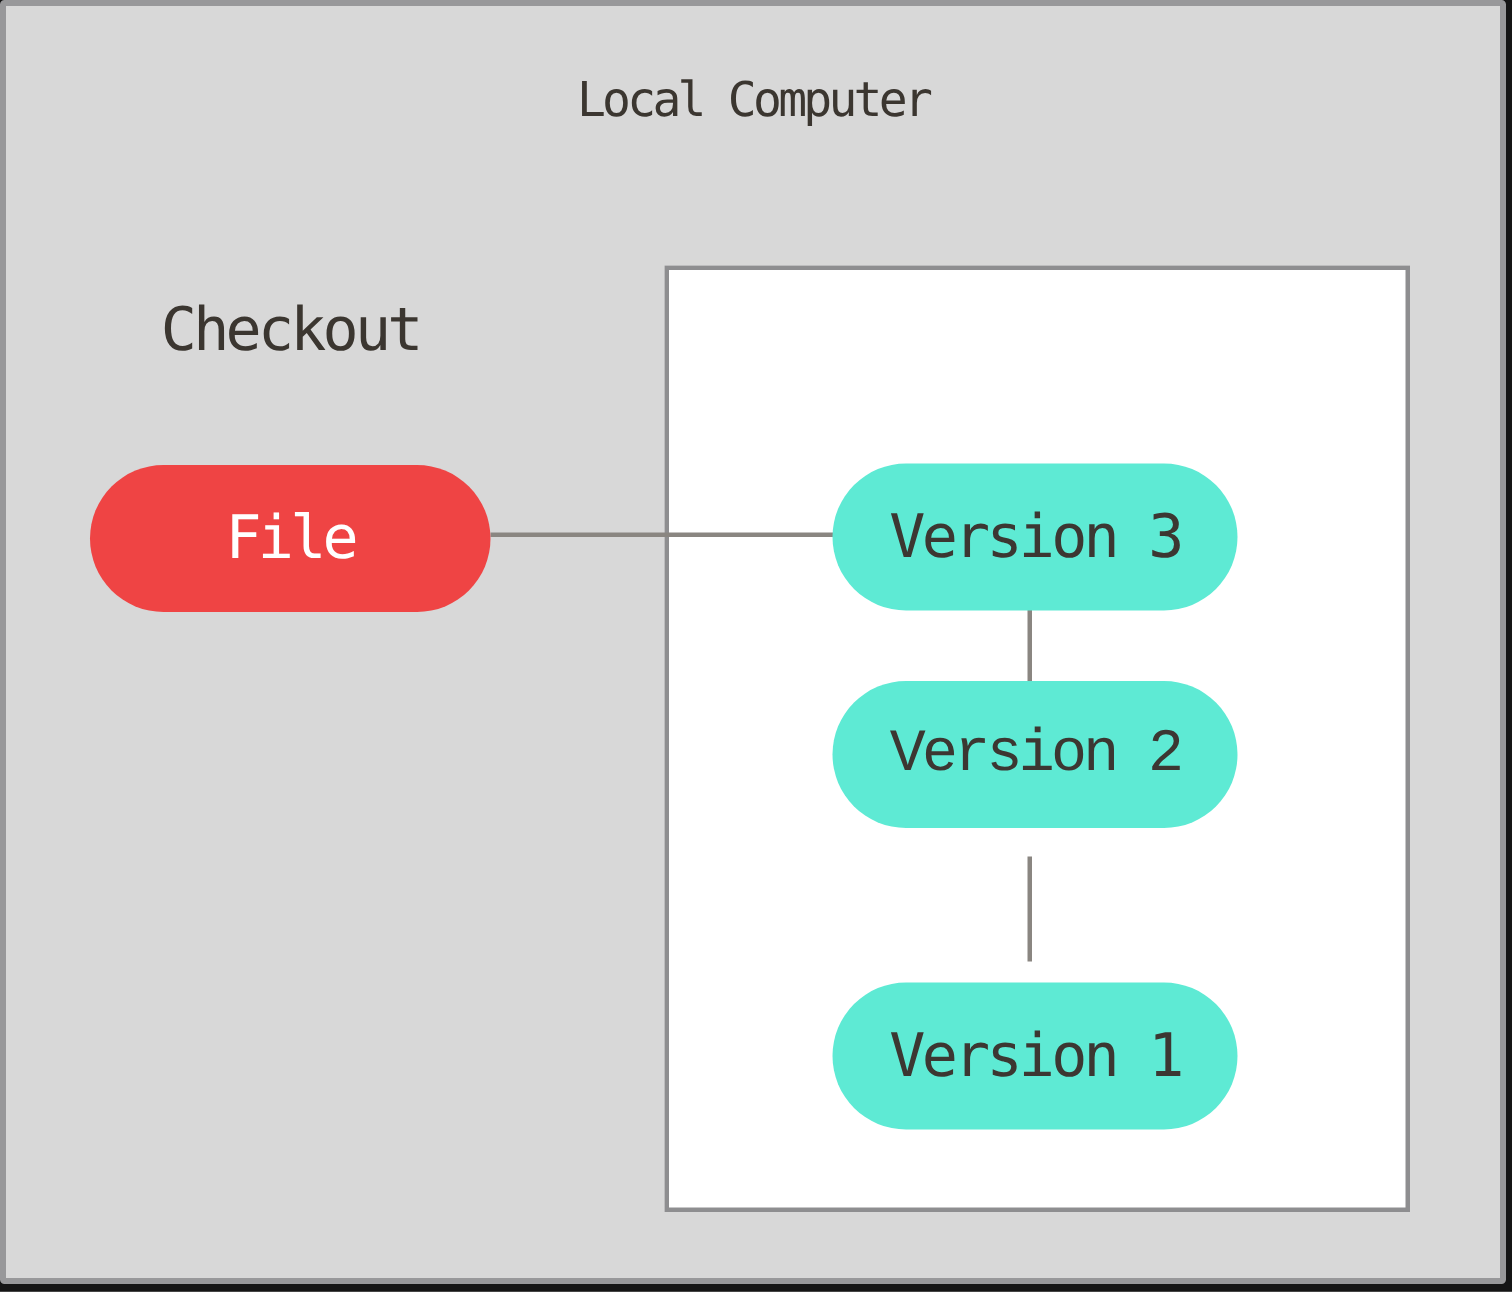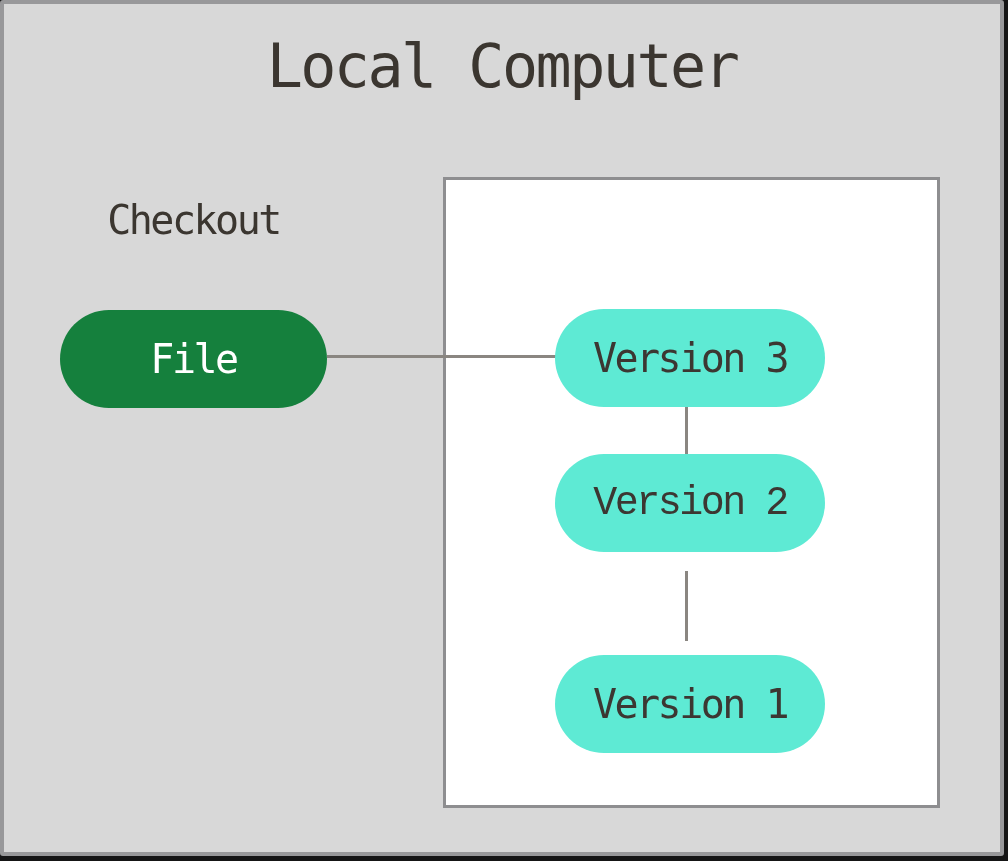--- a/index.html
+++ b/index.html
@@ -27,21 +27,21 @@
   .frame-inner {
     position: absolute;
     left: -4px; top: -4px;           
     width: 1008px; height: 861px;
   }
   .diagram-title {
     position: absolute;
     left: 0; top: 36; top: 36px;
     width: 1004px; height: 60px;
     display: flex; align-items: center; justify-content: center;
-    font-size: 60px; letter-spacing: -2.5px;
+    font-size: 32px; letter-spacing: -2.5px;
     color: #3B3630;
     white-space: pre;
   }
   .section-label {
     position: absolute;
     height: 60px;
     display: flex; align-items: center; justify-content: center;
     font-size: 40px; letter-spacing: -2.5px;
     color: #3B3630;
     white-space: pre;
@@ -69,21 +69,21 @@
   .pill {
     position: absolute;
     height: 98px;
     border-radius: 49px;
     display: flex; align-items: center; justify-content: center;
     font-size: 40px; letter-spacing: -2.5px;
     white-space: pre;
   }
   .pill-file {
     left: 60px; top: 310px; width: 267px;
-    background: #15803d; color: #FFFFFF;
+    background: #ef4444; color: #FFFFFF;
   }
   .pill-version {
     left: 555px; width: 270px;
     background: #5eead4; color: #3C3732;
   }
   .pill-v3 { top: 309px; }
   .pill-v2 { top: 454px; font-family: Liberation Mono, monospace; }
   .pill-v1 { top: 639px; margin-top: 16px; }
 </style>
 </head>

